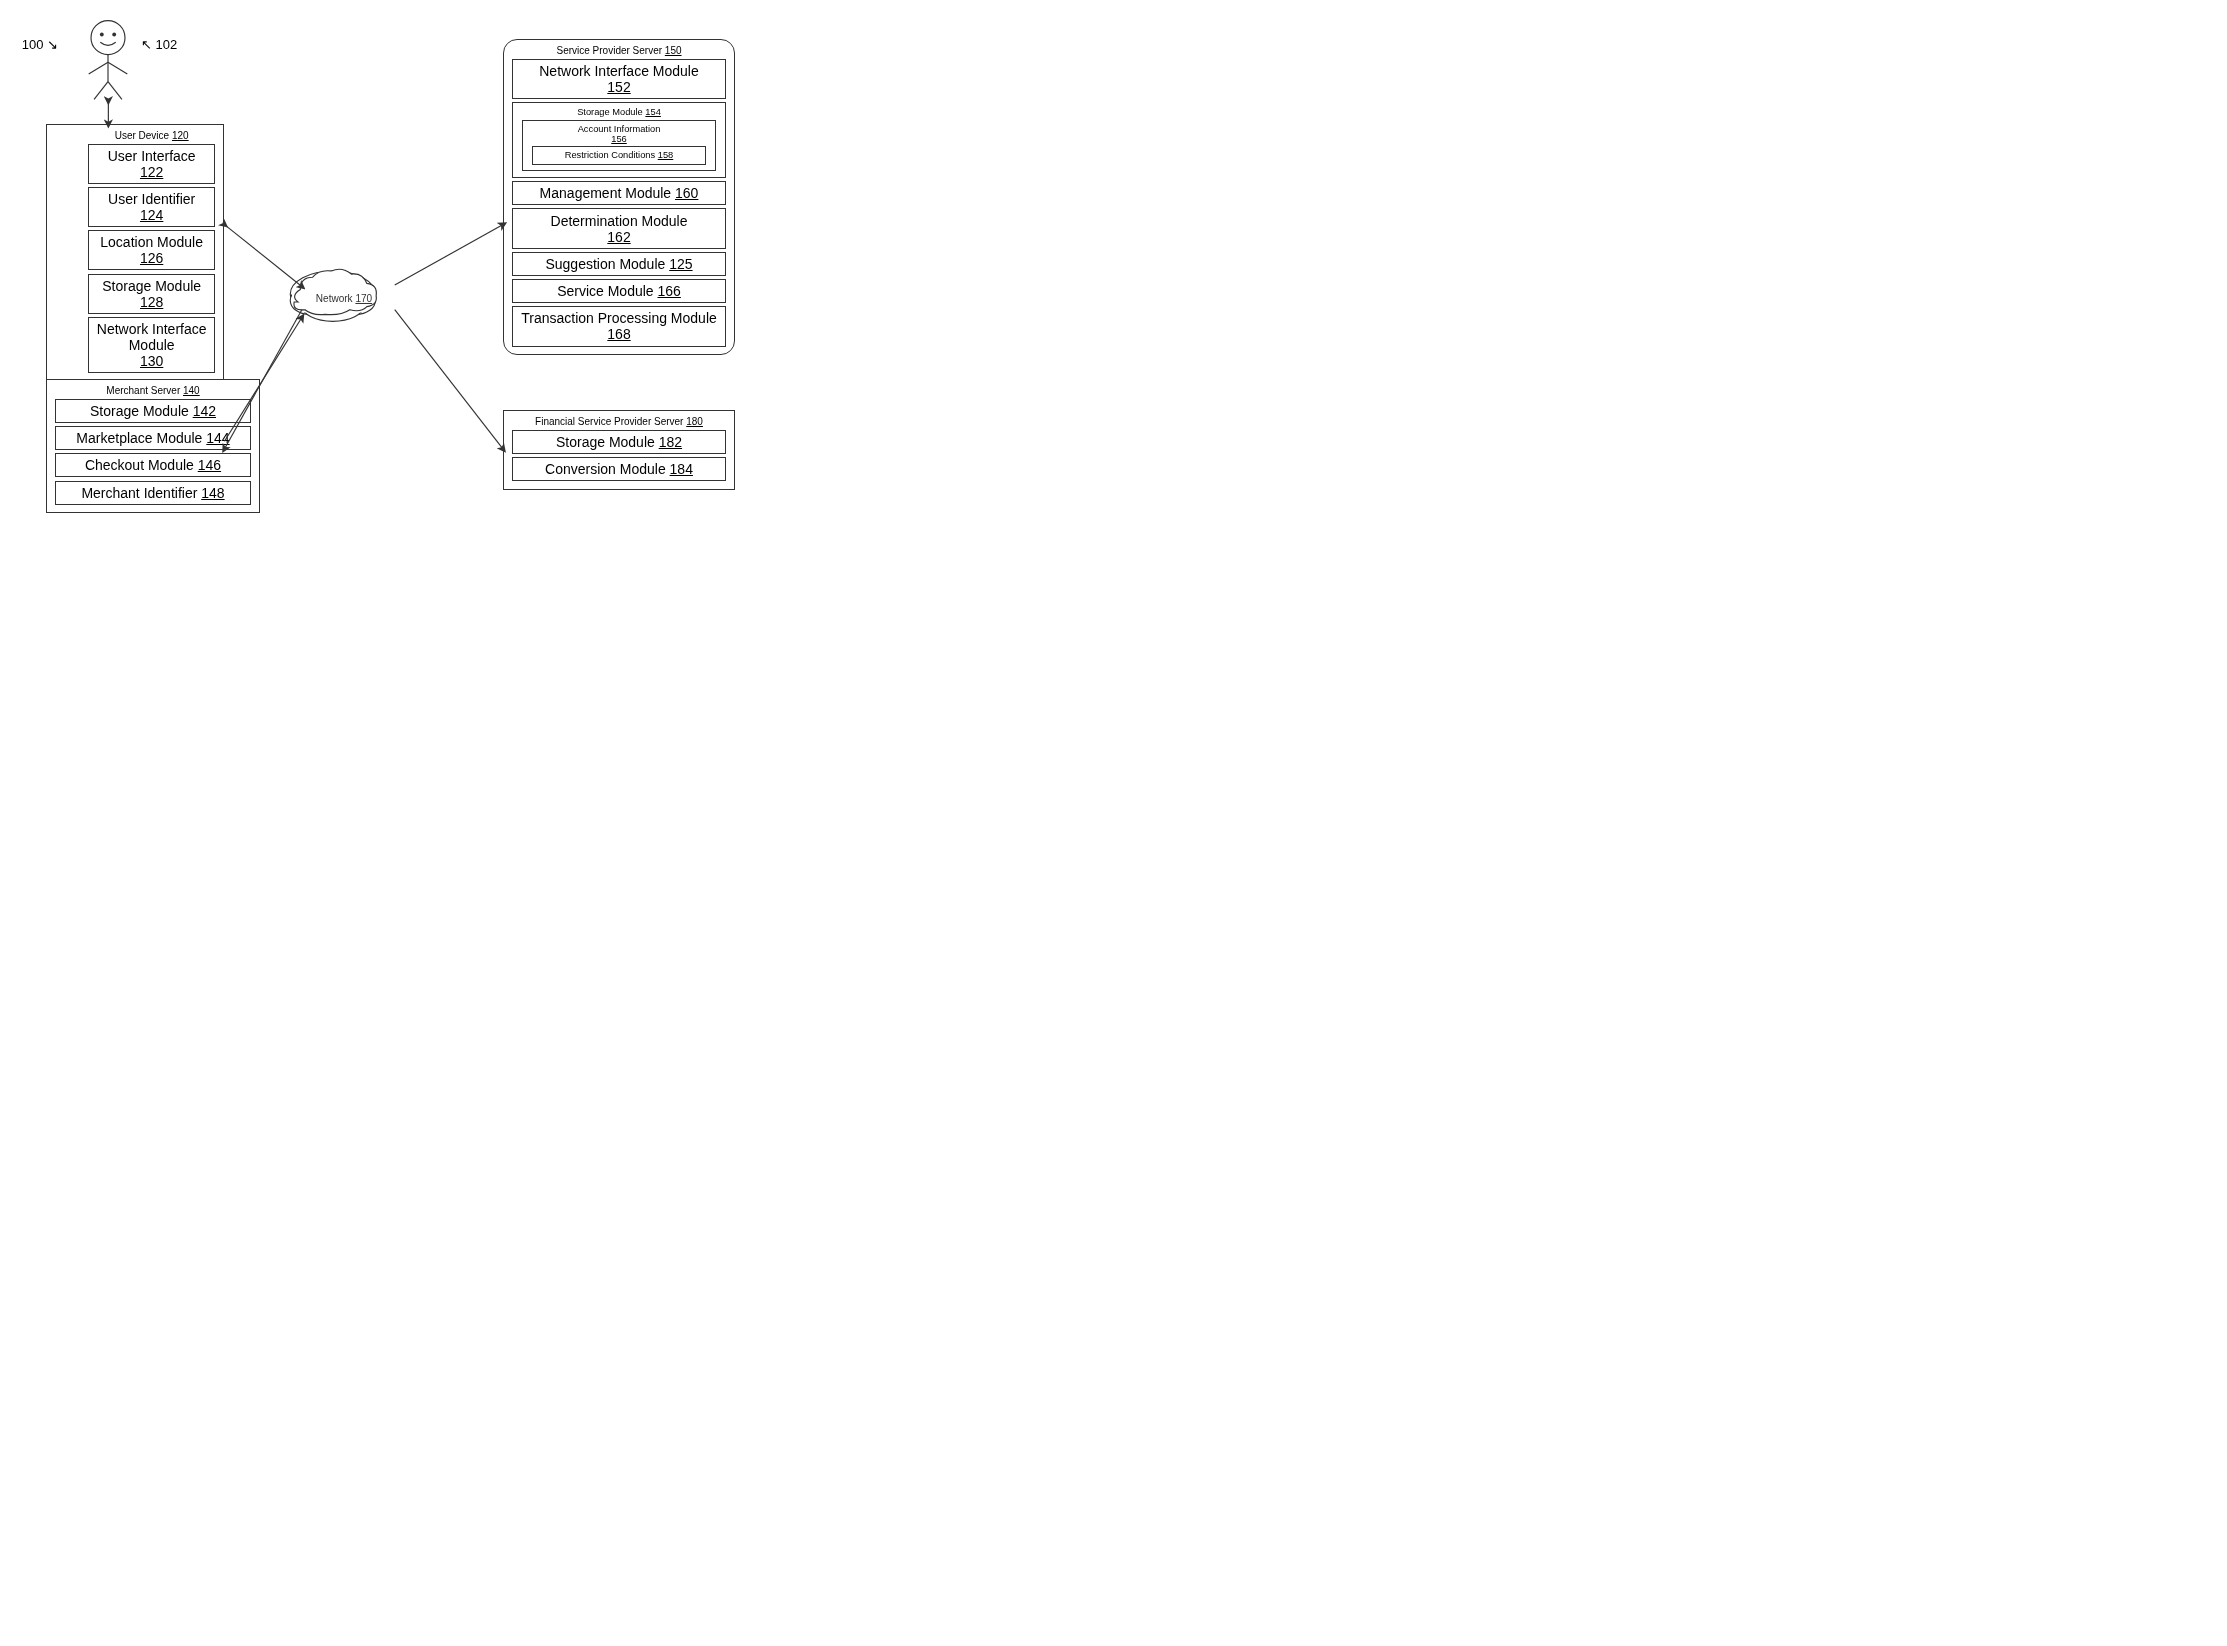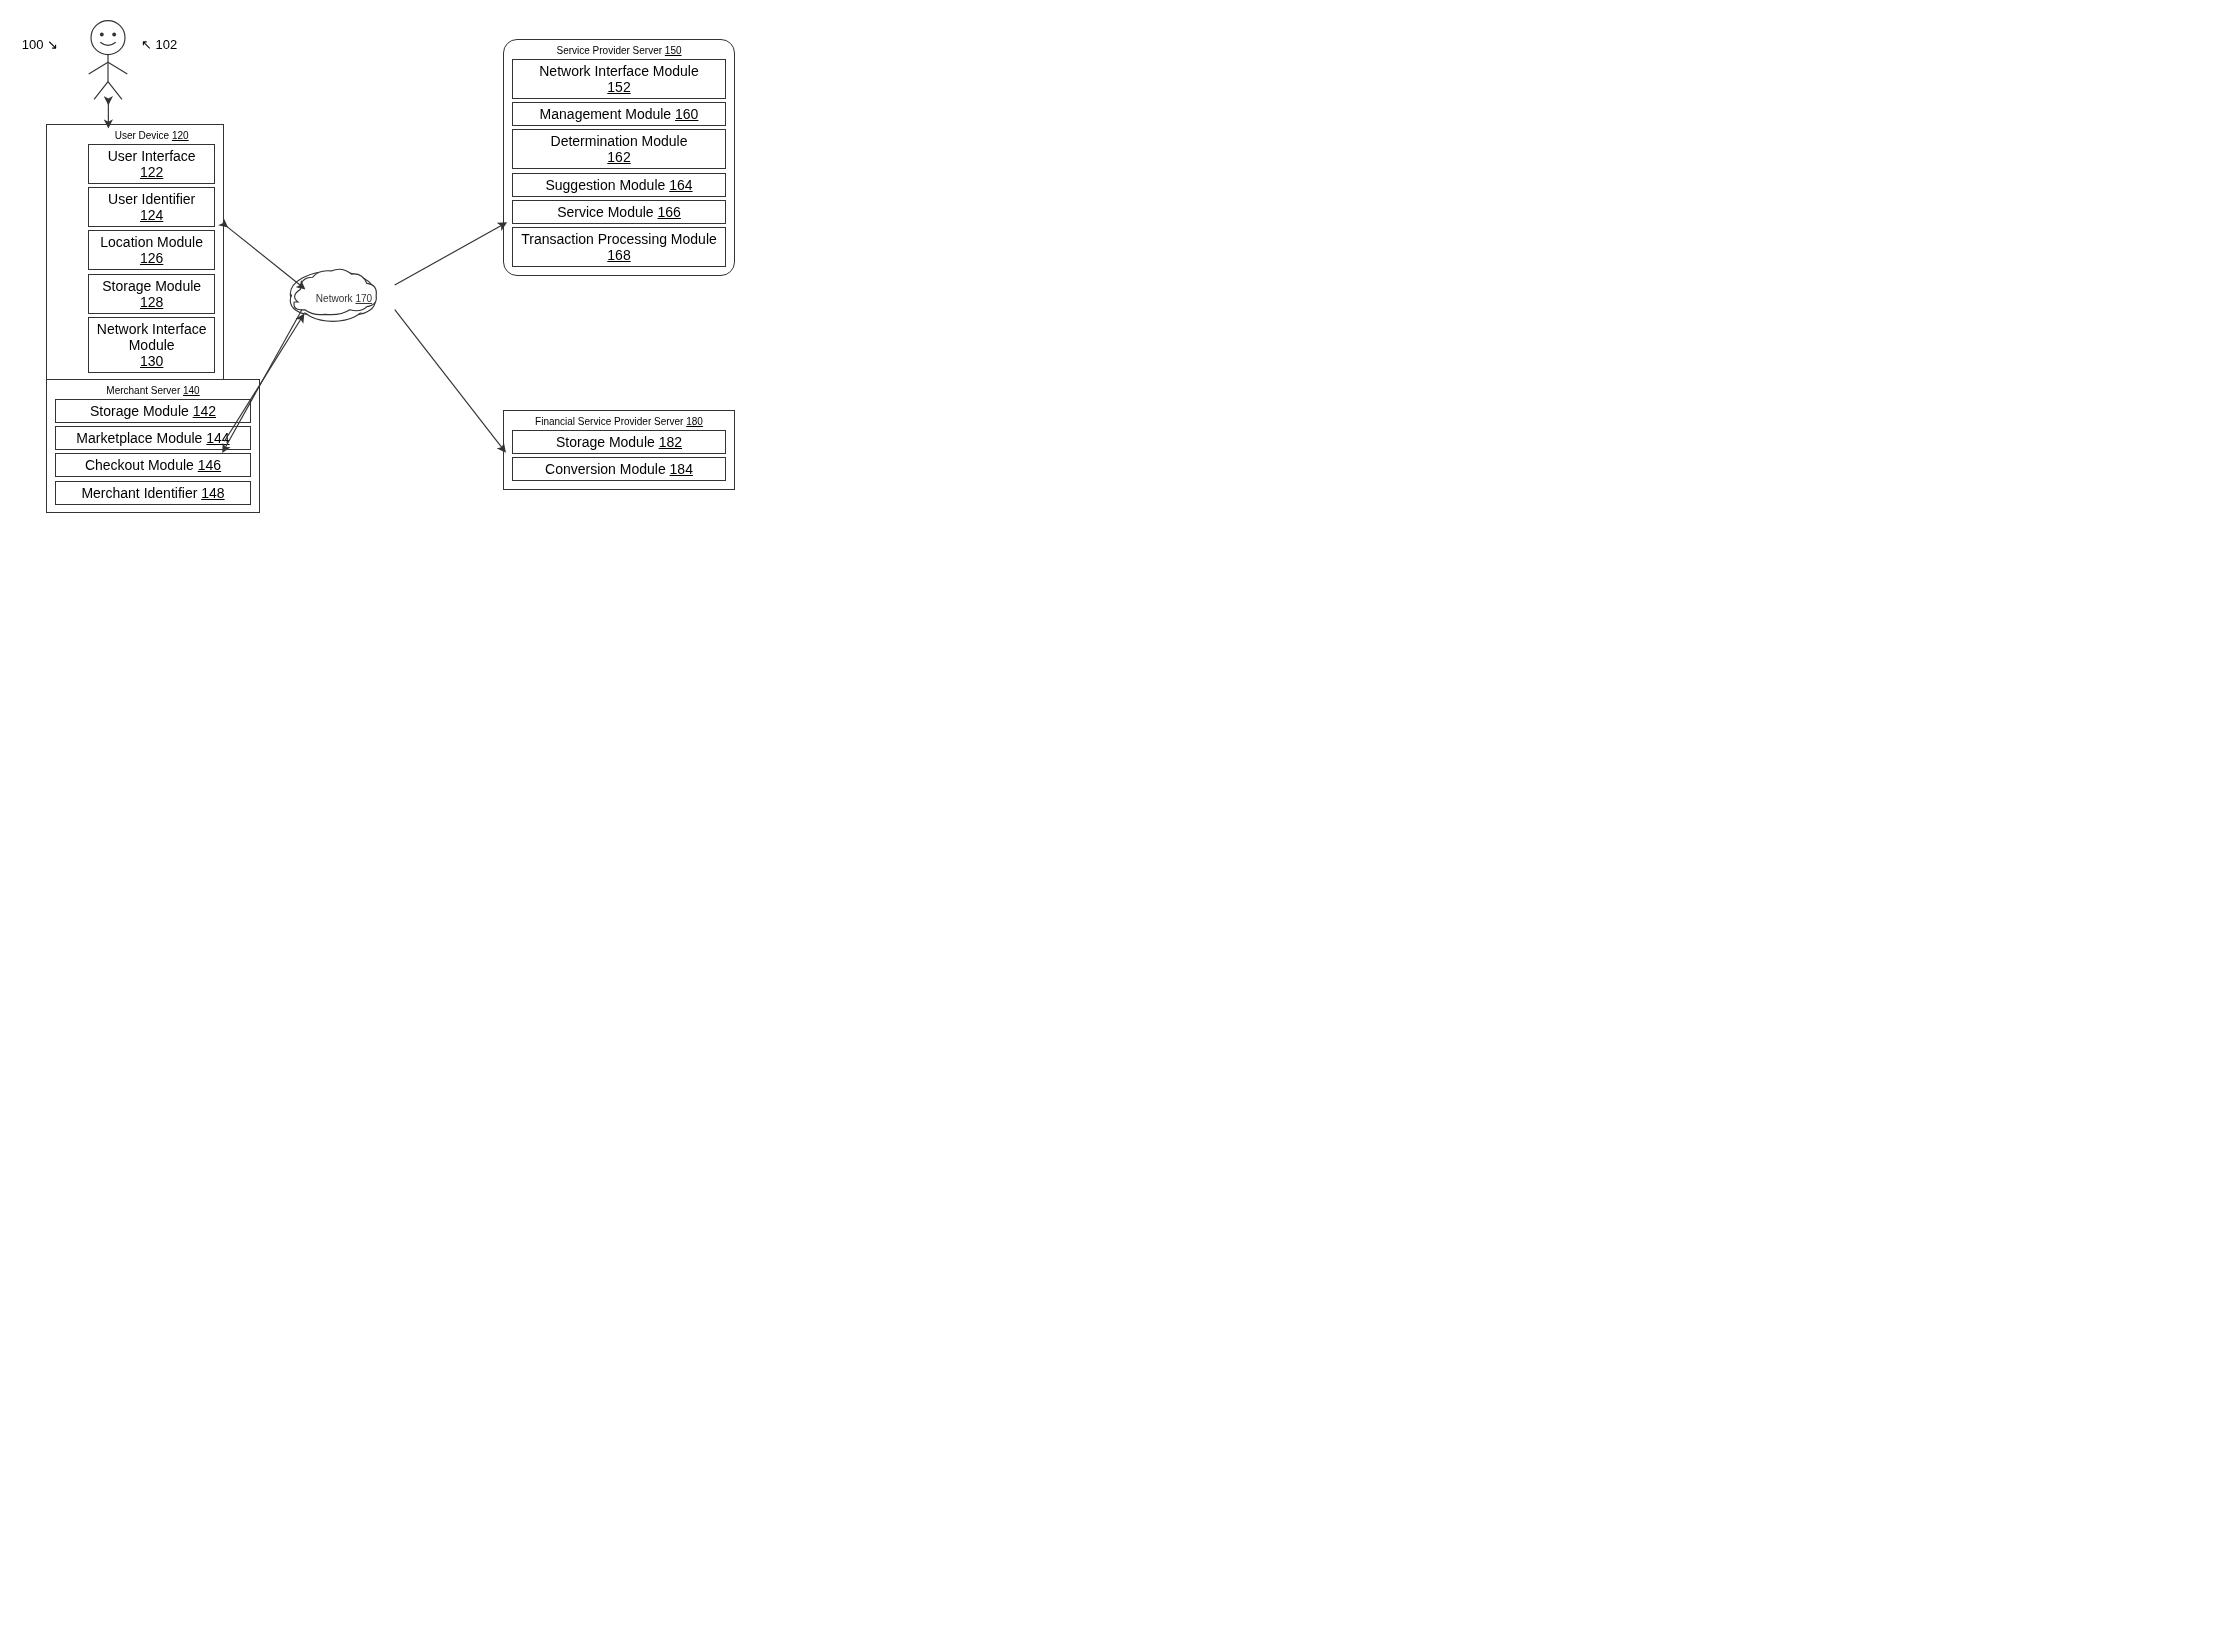--- a/index.html
+++ b/index.html
@@ -107,23 +107,34 @@
     <div class="inner-box">Checkout Module <span class="underline">146</span></div>
     <div class="inner-box">Merchant Identifier <span class="underline">148</span></div>
   </div>
 
   <div class="box" style="left:503px; top:39px; width:232px;border-radius:14px;">
     <span class="box-title">
       Service Provider Server <span class="underline">150</span>
     </span>
     <div class="inner-box">Network Interface Module<br><span class="underline">152</span></div>
 
+    <div style="border:1.2px solid #333; margin:3.1px auto; padding:3.9px 6.2px; text-align:center;">
+      <div style="font-size:9.3px; margin-bottom:3.1px;">Storage Module <span class="underline">154</span></div>
+
+      <div style="border:1.2px solid #333; margin:2.3px 3.1px; padding:3.1px 4.6px; text-align:center;">
+        <div style="font-size:9.3px; margin-bottom:2.3px;">Account Information<br><span class="underline">156</span></div>
+
+        <div style="border:1.2px solid #333; margin:2.3px 4.6px; padding:3.1px 4.6px; font-size:9.3px; text-align:center;">
+          Restriction Conditions <span class="underline">158</span>
+        </div>
+      </div>
+    </div>
     <div class="inner-box">Management Module <span class="underline">160</span></div>
     <div class="inner-box">Determination Module<br><span class="underline">162</span></div>
-    <div class="inner-box">Suggestion Module <span class="underline">164</span></div>
+    <div class="inner-box">Suggestion Module <span class="underline">125</span></div>
     <div class="inner-box">Service Module <span class="underline">166</span></div>
     <div class="inner-box">Transaction Processing Module <span class="underline">168</span></div>
   </div>
 
   <div class="box" style="left:503px; top:410px; width:232px;">
     <span class="box-title">
       Financial Service Provider Server <span class="underline">180</span>
     </span>
     <div class="inner-box">Storage Module <span class="underline">182</span></div>
     <div class="inner-box">Conversion Module <span class="underline">184</span></div>

